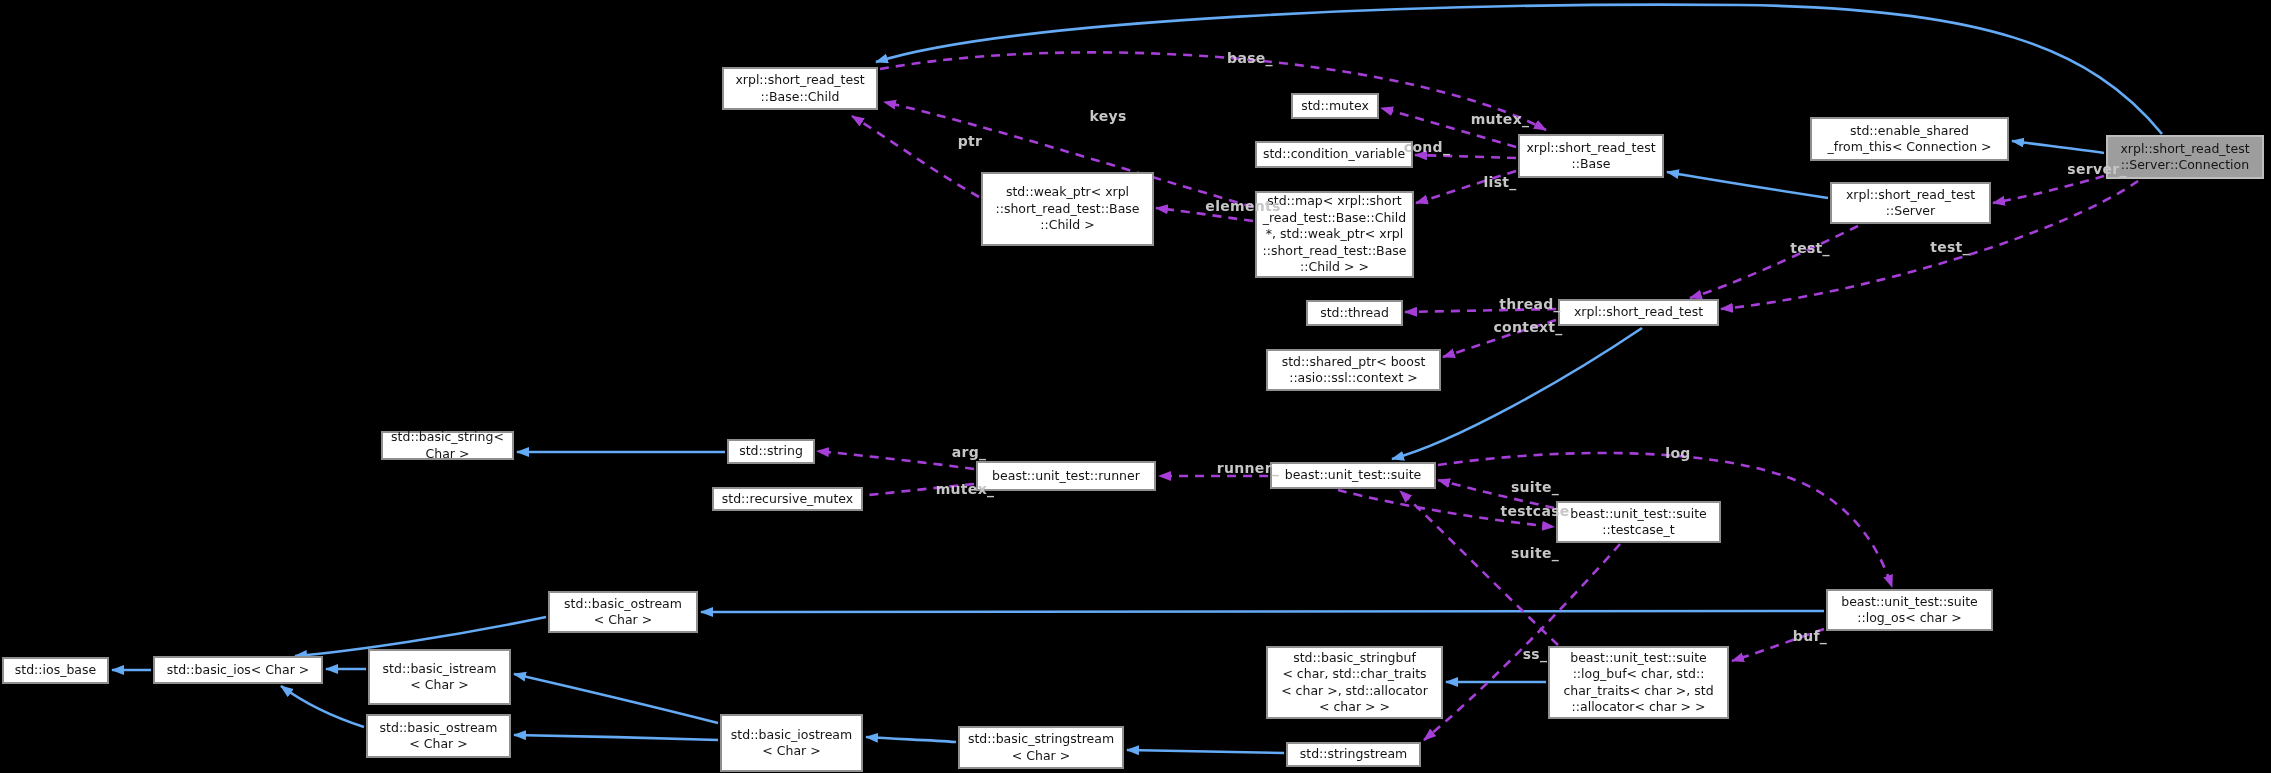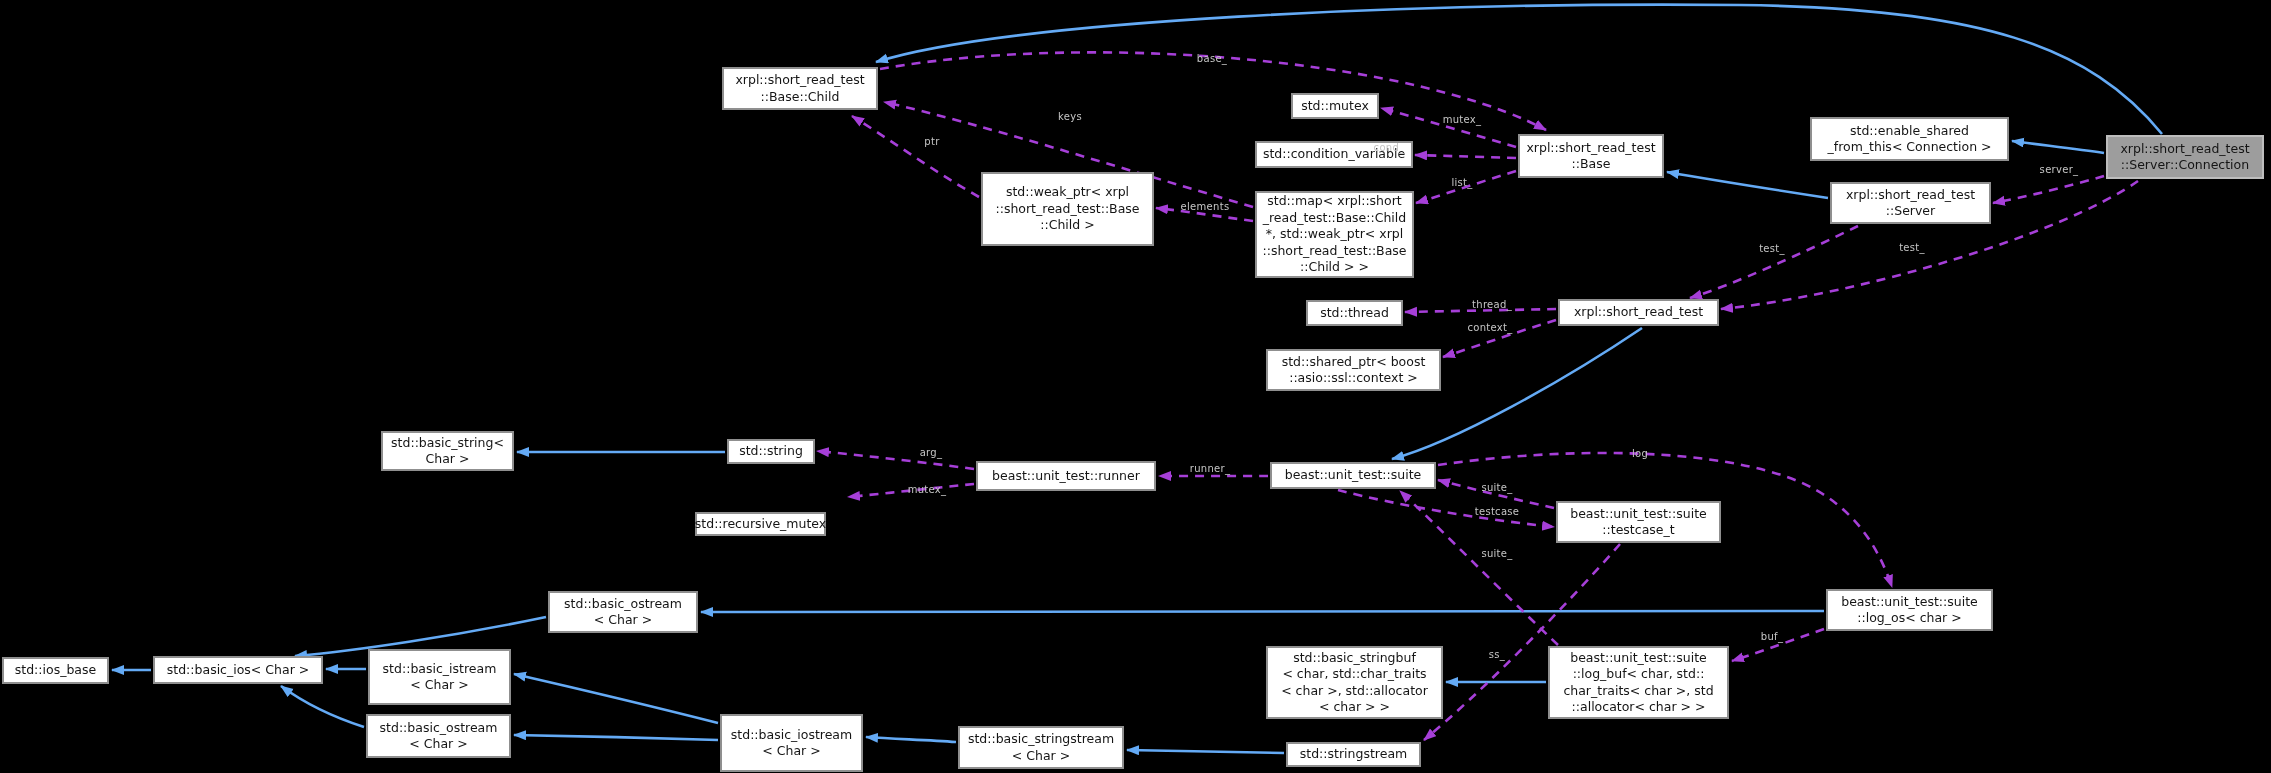--- a/index.html
+++ b/index.html
@@ -13,22 +13,23 @@
   .node {
     position:absolute; box-sizing:border-box;
     background:#ffffff; border:2px solid #8f8f8f; color:#151515;
     display:flex; align-items:center; justify-content:center;
     text-align:center; white-space:pre-line;
     font-size:12.5px; line-height:16.5px; padding:9px 3px;
   }
   .node.highlight { background:#9d9d9d; border-color:#bdbdbd; }
   .edge-label {
     position:absolute; transform:translate(-50%,-50%);
-    color:#c6c6c6; font-size:10px; font-weight:400; letter-spacing:.3px;
+    color:#c6c6c6; font-size:14px; font-weight:700; letter-spacing:.3px;
     white-space:nowrap;
+    margin-left:38px;
   }
 </style>
 </head>
 <body>
 
 <div id="diagram">
   <svg id="edge-layer" width="2271" height="773" viewBox="0 0 2271 773" xmlns="http://www.w3.org/2000/svg">
     <defs>
       <marker id="arrow-blue" markerWidth="15" markerHeight="11" refX="12" refY="5" orient="auto" markerUnits="userSpaceOnUse">
         <path d="M0,0 L13,5 L0,10 z" fill="#64aaf5"></path>
@@ -94,24 +95,24 @@
       <div class="node" style="left: 1810px; top: 117px; width: 199px; height: 44px;">std::enable_shared
 _from_this&lt; Connection &gt;</div>
       <div class="node highlight" style="left: 2106px; top: 135px; width: 158px; height: 44px;">xrpl::short_read_test
 ::Server::Connection</div>
       <div class="node" style="left: 1830px; top: 182px; width: 161px; height: 42px;">xrpl::short_read_test
 ::Server</div>
       <div class="node" style="left: 1558px; top: 299px; width: 161px; height: 27px;">xrpl::short_read_test</div>
       <div class="node" style="left: 1306px; top: 300px; width: 97px; height: 26px;">std::thread</div>
       <div class="node" style="left: 1266px; top: 349px; width: 175px; height: 42px;">std::shared_ptr&lt; boost
 ::asio::ssl::context &gt;</div>
-      <div class="node" style="left: 381px; top: 431px; width: 133px; height: 40px;">std::basic_string&lt;
+      <div class="node" style="left: 381px; top: 431px; width: 133px; height: 29px;">std::basic_string&lt;
 Char &gt;</div>
       <div class="node" style="left: 727px; top: 439px; width: 88px; height: 25px;">std::string</div>
-      <div class="node" style="left: 695px; top: 487px; width: 131px; height: 24px; margin-top: 25px;">std::recursive_mutex</div>
+      <div class="node" style="left: 712px; top: 487px; width: 151px; height: 24px;">std::recursive_mutex</div>
       <div class="node" style="left: 976px; top: 461px; width: 180px; height: 30px;">beast::unit_test::runner</div>
       <div class="node" style="left: 1270px; top: 462px; width: 166px; height: 27px;">beast::unit_test::suite</div>
       <div class="node" style="left: 1556px; top: 501px; width: 165px; height: 42px;">beast::unit_test::suite
 ::testcase_t</div>
       <div class="node" style="left: 1826px; top: 589px; width: 167px; height: 42px;">beast::unit_test::suite
 ::log_os&lt; char &gt;</div>
       <div class="node" style="left: 548px; top: 591px; width: 150px; height: 42px;">std::basic_ostream
 &lt; Char &gt;</div>
       <div class="node" style="left: 2px; top: 657px; width: 107px; height: 27px;">std::ios_base</div>
       <div class="node" style="left: 153px; top: 656px; width: 170px; height: 28px;">std::basic_ios&lt; Char &gt;</div>

